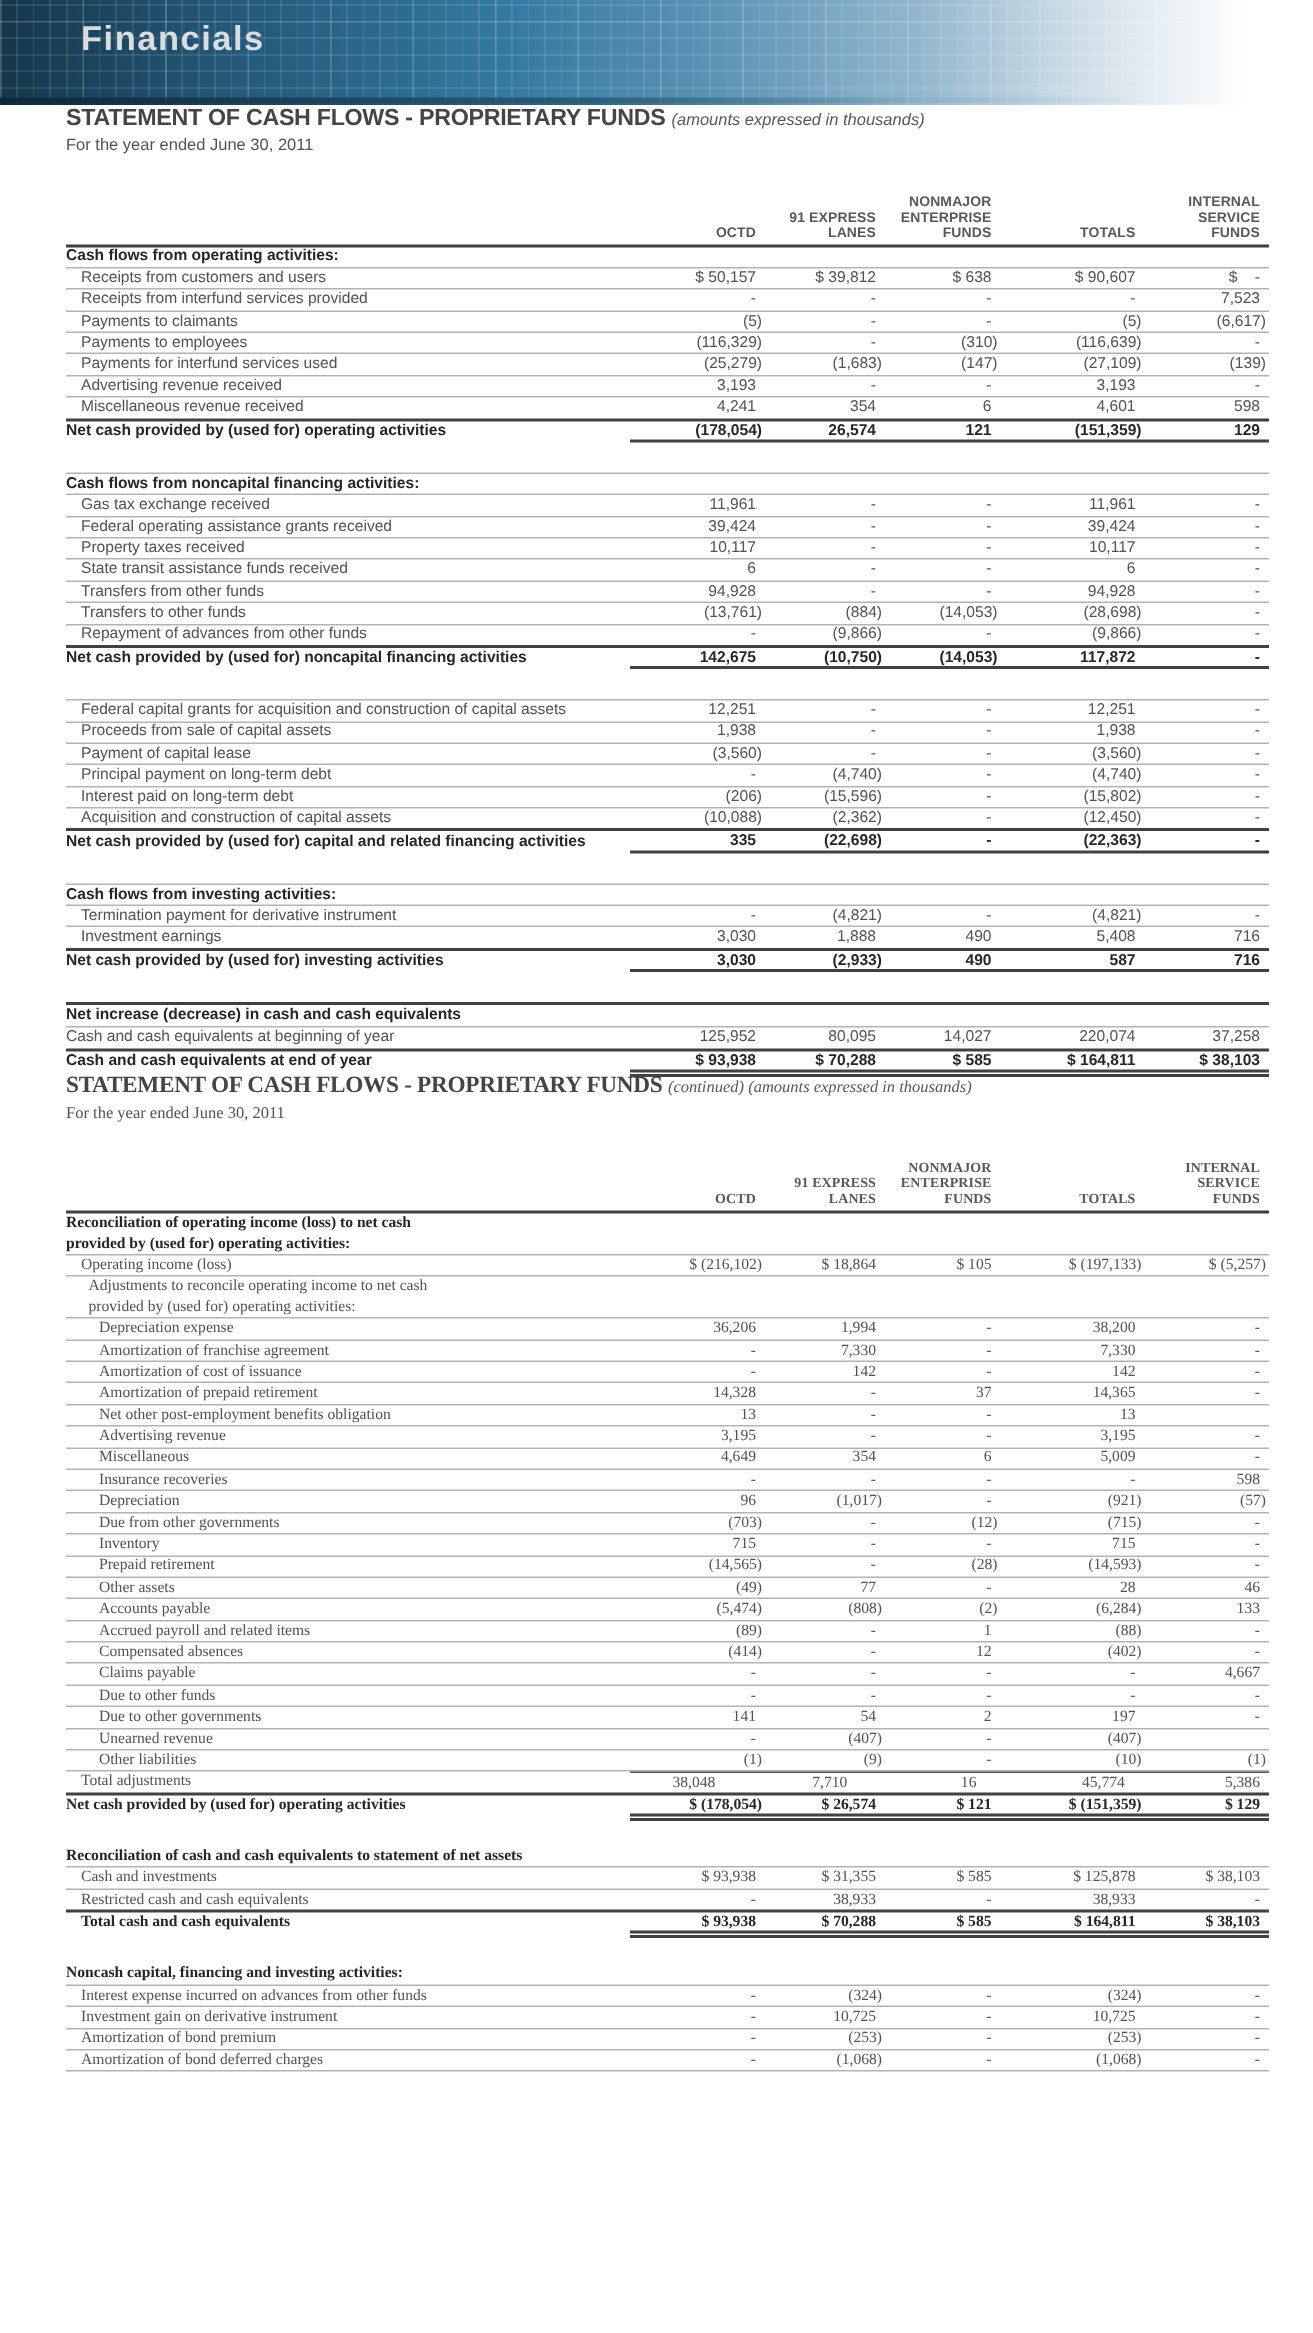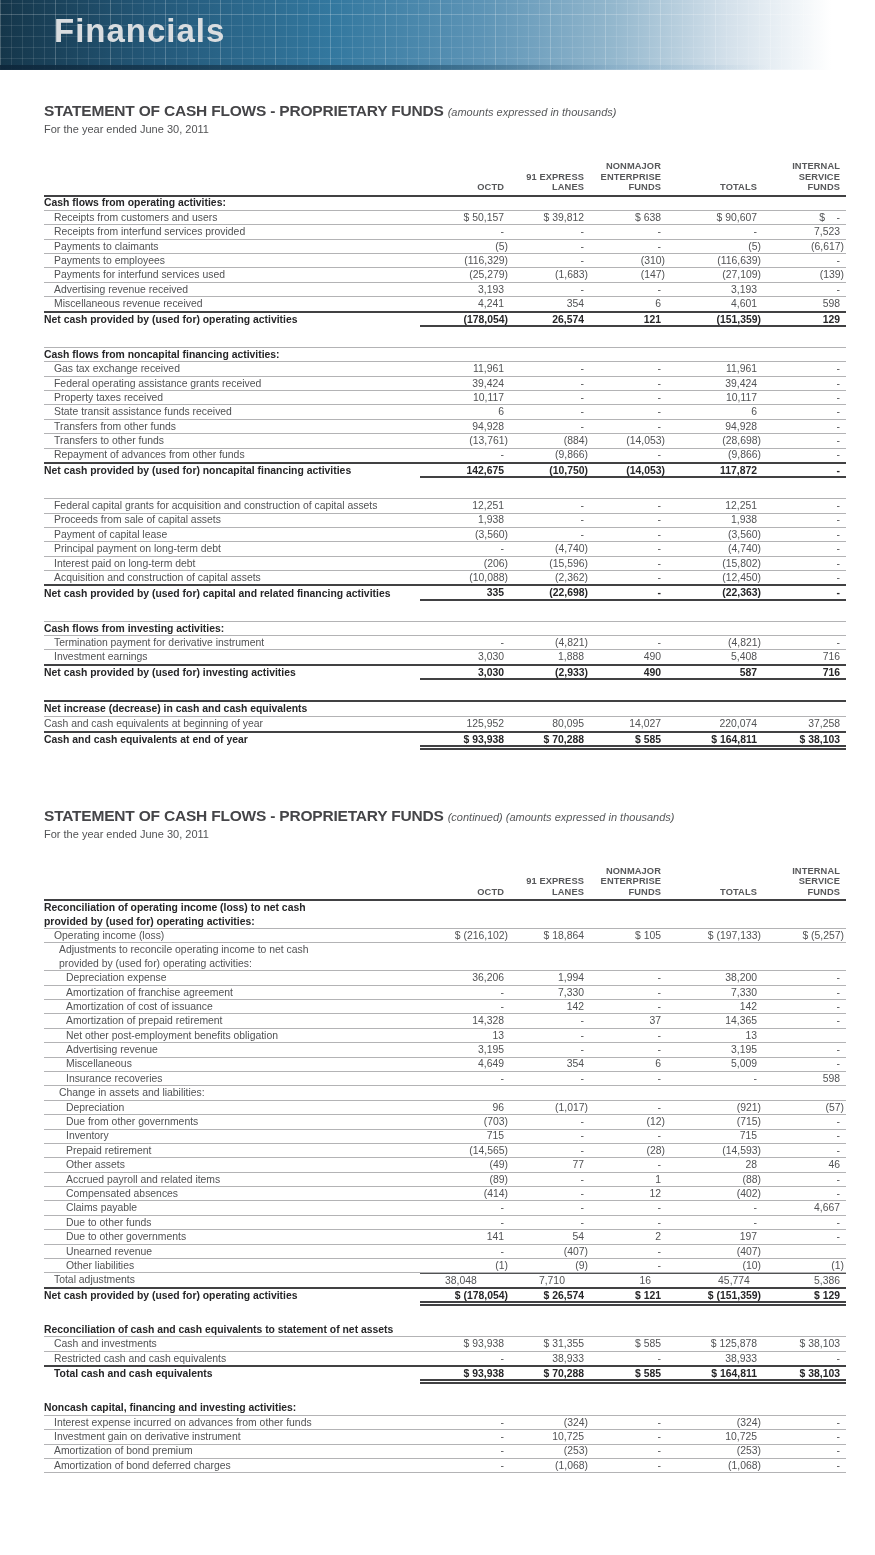--- a/index.html
+++ b/index.html
@@ -17,26 +17,26 @@
       repeating-linear-gradient(0deg, rgba(255,255,255,0.13) 0 1px, transparent 1px 55px),
       repeating-linear-gradient(90deg, rgba(255,255,255,0.13) 0 1px, transparent 1px 55px),
       linear-gradient(90deg,#15364a 0%,#24597a 18%,#33789f 38%,#5d94b6 55%,#93b7cd 70%,#d3e0ea 83%,#ffffff 95%);
   }
   .banner::after{
     content:"";position:absolute;left:0;right:0;bottom:0;height:5px;
     background:linear-gradient(90deg, rgba(13,38,58,0.92) 0%, rgba(36,84,114,0.78) 45%, rgba(120,160,190,0.30) 70%, rgba(255,255,255,0) 88%);
   }
   .banner-title{
     position:absolute;left:54px;top:12px;
-    font-size:33px;font-weight:bold;color:#d9dde0;letter-spacing:1px;
+    font-size:23px;font-weight:bold;color:#d9dde0;letter-spacing:1px;
   }
   
   .page{padding:0 29px 0 44px;}
-  .sect{margin-top:32px;}
-  .sect.second{margin-top:60px;}
+  .sect{}
+  .sect.second{font-family:Liberation Serif, serif;}
   .doc-title{font-size:15.5px;font-weight:bold;color:#454548;letter-spacing:-0.2px;}
   .doc-title .note{font-size:11px;font-weight:normal;font-style:italic;color:#57585a;letter-spacing:0;}
   .doc-sub{font-size:11px;color:#515254;margin-top:3px;}
   
   .tbl{width:802px;margin-top:26px;}
   .thead{display:flex;align-items:flex-end;border-bottom:2px solid #414143;padding-bottom:2px;}
   .thead .lblcol{flex:1;}
   .hcol{font-size:9.3px;font-weight:bold;line-height:10.5px;color:#57585a;
         text-align:right;white-space:pre-line;padding-right:6px;box-sizing:border-box;letter-spacing:0.1px;}
   .c1{width:90px;} .c2{width:80px;} .c3{width:77px;} .c4{width:96px;} .c5{width:83px;}
@@ -502,23 +502,20 @@
         <div class="row">
           <div class="lbl ind3">Insurance recoveries</div>
           <div class="vals">
             <div class="c c1">-</div>
             <div class="c c2">-</div>
             <div class="c c3">-</div>
             <div class="c c4">-</div>
             <div class="c c5">598</div>
           </div>
         </div>
-        <div class="row plainlbl">
-          <div class="lbl ind2">Change in assets and liabilities:</div>
-        </div>
         <div class="row">
           <div class="lbl ind3">Depreciation</div>
           <div class="vals">
             <div class="c c1">96</div>
             <div class="c c2 paren">(1,017)</div>
             <div class="c c3">-</div>
             <div class="c c4 paren">(921)</div>
             <div class="c c5 paren">(57)</div>
           </div>
         </div>
@@ -553,20 +550,30 @@
           </div>
         </div>
         <div class="row">
           <div class="lbl ind3">Other assets</div>
           <div class="vals">
             <div class="c c1 paren">(49)</div>
             <div class="c c2">77</div>
             <div class="c c3">-</div>
             <div class="c c4">28</div>
             <div class="c c5">46</div>
+          </div>
+        </div>
+        <div class="row">
+          <div class="lbl ind3">Accounts payable</div>
+          <div class="vals">
+            <div class="c c1 paren">(5,474)</div>
+            <div class="c c2 paren">(808)</div>
+            <div class="c c3 paren">(2)</div>
+            <div class="c c4 paren">(6,284)</div>
+            <div class="c c5">133</div>
           </div>
         </div>
         <div class="row">
           <div class="lbl ind3">Accrued payroll and related items</div>
           <div class="vals">
             <div class="c c1 paren">(89)</div>
             <div class="c c2">-</div>
             <div class="c c3">1</div>
             <div class="c c4 paren">(88)</div>
             <div class="c c5">-</div>

